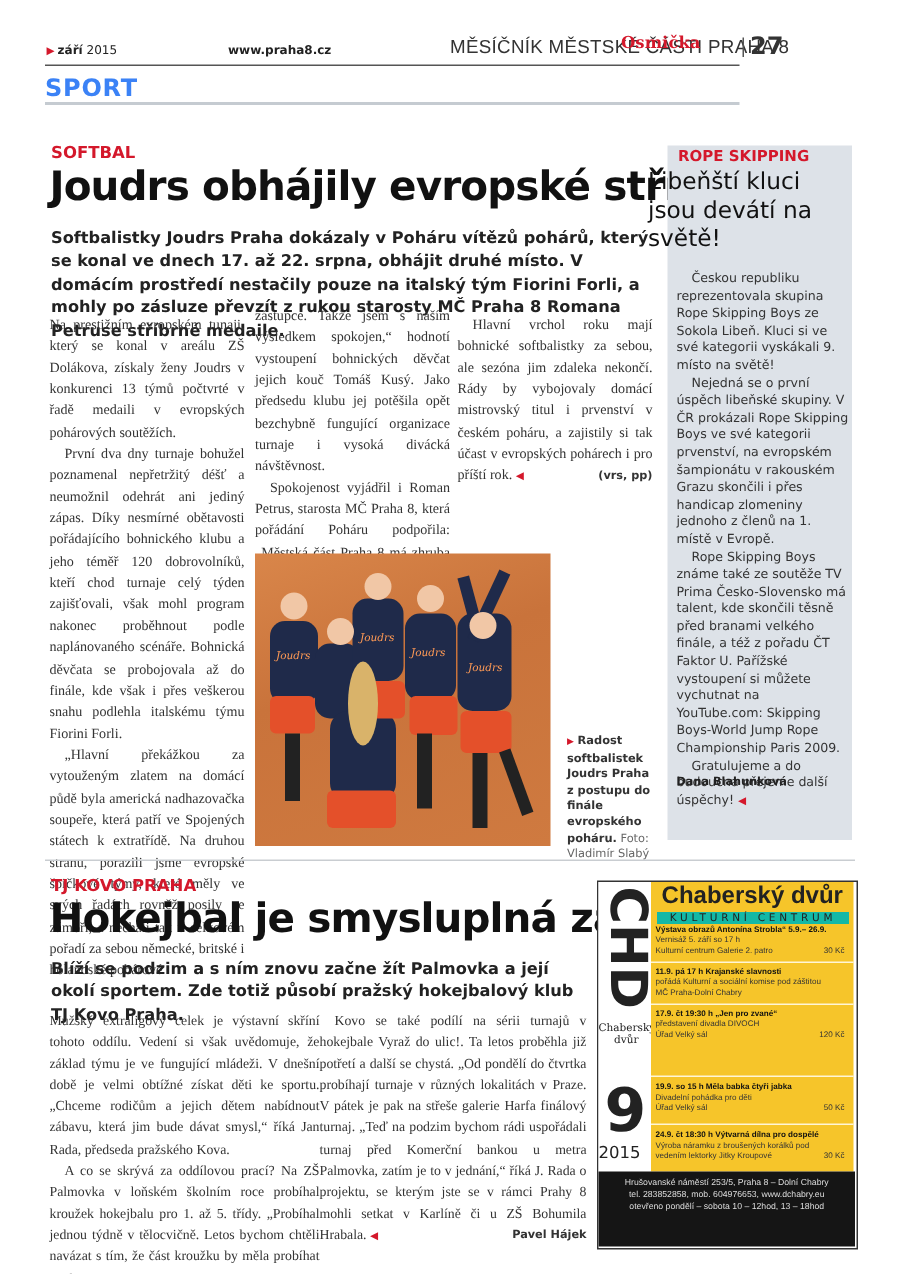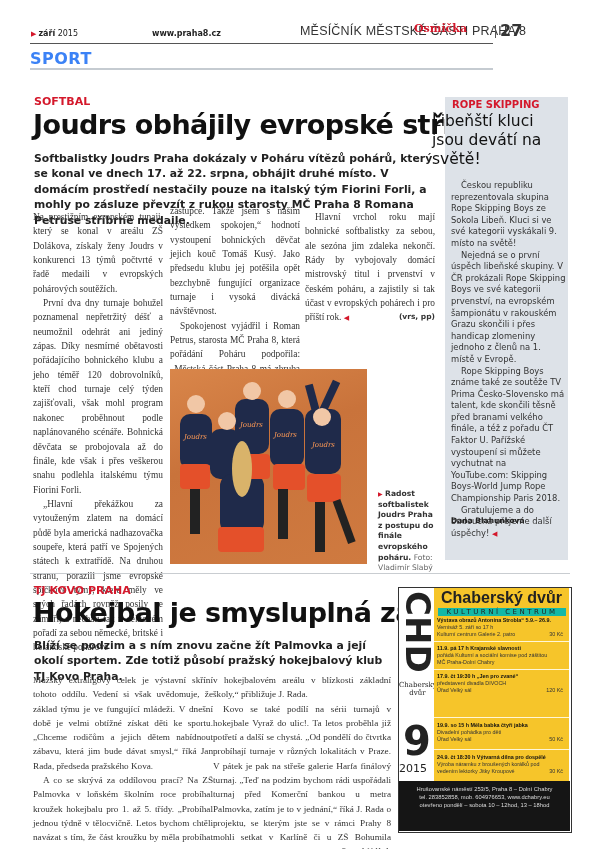--- a/index.html
+++ b/index.html
@@ -154,36 +154,35 @@
 <div class="abs" id="caption">
   <span class="arr">▶</span> <b>Radost softbalistek Joudrs Praha z postupu do finále evropského poháru.</b> <span class="credit">Foto: Vladimír Slabý</span>
 </div>
 
 <div class="abs" id="rs-box"></div>
 <div class="abs kicker" id="rs-kicker">ROPE SKIPPING</div>
 <div class="abs" id="rs-title">Libeňští kluci jsou devátí na světě!</div>
 <div class="abs" id="rs-body">
   <p>Českou republiku reprezentovala skupina Rope Skipping Boys ze Sokola Libeň. Kluci si ve své kategorii vyskákali 9. místo na světě!</p>
   <p>Nejedná se o první úspěch libeňské skupiny. V ČR prokázali Rope Skipping Boys ve své kategorii prvenství, na evropském šampionátu v rakouském Grazu skončili i přes handicap zlomeniny jednoho z členů na 1. místě v Evropě.</p>
-  <p>Rope Skipping Boys známe také ze soutěže TV Prima Česko-Slovensko má talent, kde skončili těsně před branami velkého finále, a též z pořadu ČT Faktor U. Pařížské vystoupení si můžete vychutnat na YouTube.com: Skipping Boys-World Jump Rope Championship Paris 2018.</p>
+  <p>Rope Skipping Boys známe také ze soutěže TV Prima Česko-Slovensko má talent, kde skončili těsně před branami velkého finále, a též z pořadu ČT Faktor U. Pařížské vystoupení si můžete vychutnat na YouTube.com: Skipping Boys-World Jump Rope Championship Paris 2009.</p>
   <p><span>Gratulujeme a do budoucna přejeme další úspěchy!</span> <span class="end-mark">◀</span></p>
 </div>
 <div class="abs" id="rs-sign">Dana Blahunková</div>
 
 <div class="abs" id="mid-rule"></div>
 
 <div class="abs kicker" id="hb-kicker">TJ KOVO PRAHA</div>
 <div class="abs" id="hb-title">Hokejbal je smysluplná zábava</div>
 <div class="abs" id="hb-lead">Blíží se podzim a s ním znovu začne žít Palmovka a její okolí sportem. Zde totiž působí pražský hokejbalový klub TJ Kovo Praha.</div>
 <div class="abs col serif" id="hb-c1">
   <p class="first">Mužský extraligový celek je výstavní skříní tohoto oddílu. Vedení si však uvědomuje, že základ týmu je ve fungující mládeži. V dnešní době je velmi obtížné získat děti ke sportu. „Chceme rodičům a jejich dětem nabídnout zábavu, která jim bude dávat smysl,“ říká Jan Rada, předseda pražského Kova.</p>
   <p>A co se skrývá za oddílovou prací? Na ZŠ Palmovka v loňském školním roce probíhal kroužek hokejbalu pro 1. až 5. třídy. „Probíhal jednou týdně v tělocvičně. Letos bychom chtěli navázat s tím, že část kroužku by měla probíhat venku,</p>
 </div>
 <div class="abs col serif" id="hb-c2">
-  <p class="first">v hokejbalovém areálu v blízkosti základní školy,“ přibližuje J. Rada.</p>
   <p><span>Kovo se také podílí na sérii turnajů v hokejbale Vyraž do ulic!. Ta letos proběhla již potřetí a další se chystá. „Od pondělí do čtvrtka probíhají turnaje v různých lokalitách v Praze. V pátek je pak na střeše galerie Harfa finálový turnaj. „Teď na podzim bychom rádi uspořádali turnaj před Komerční bankou u metra Palmovka, zatím je to v jednání,“ říká J. Rada o projektu, se kterým jste se v rámci Prahy 8 mohli setkat v Karlíně či u ZŠ Bohumila Hrabala.</span> <span class="end-mark">◀</span><span class="sign">Pavel Hájek</span></p>
 </div>
 
 <div class="abs" id="ad"></div>
 <div class="abs" id="ad-left"></div>
 <div class="abs" id="ad-logo">CHD</div>
 <div class="abs" id="ad-logo-sub">Chaberský dvůr</div>
 <div class="abs" id="ad-day">9</div>
 <div class="abs" id="ad-year">2015</div>
 <div class="abs" id="ad-right"></div>

